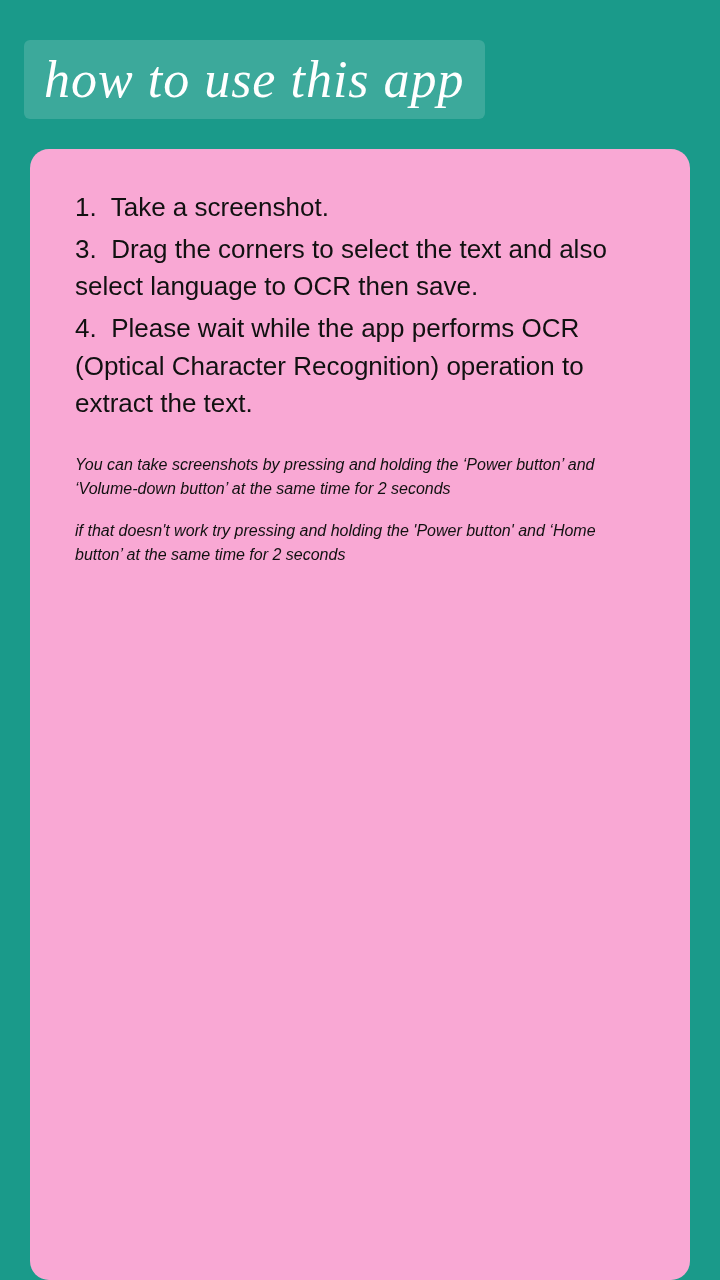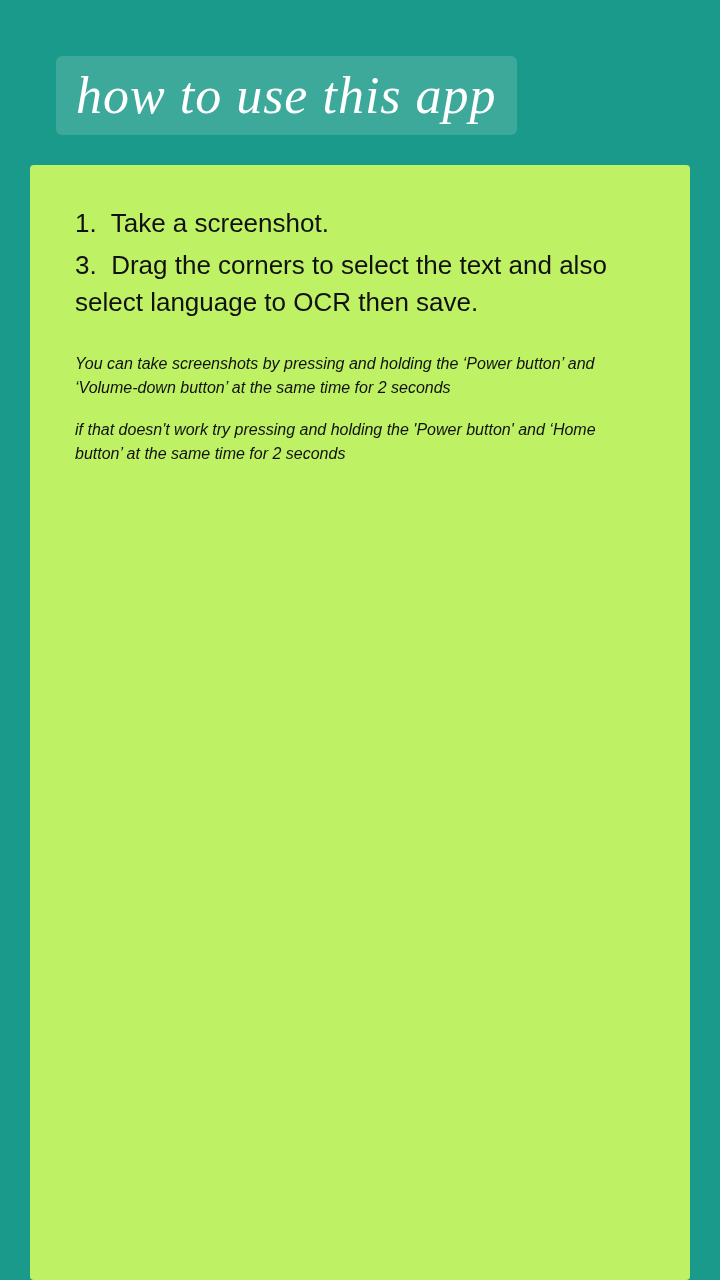--- a/index.html
+++ b/index.html
@@ -14,44 +14,43 @@
       background-color: #1a9a8a;
       font-family: Arial, sans-serif;
       display: flex;
       flex-direction: column;
       align-items: center;
       overflow: hidden;
     }
 
     .header-area {
       width: 100%;
-      padding: 40px 40px 30px 56px;
+      padding: 40px 40px 30px 24px;
       display: flex;
       align-items: center;
-      margin-top: 16px;
     }
 
     .title-box {
       background-color: rgba(255,255,255,0.15);
       border-radius: 6px;
       padding: 10px 20px;
     }
 
     .page-title {
       font-size: 52px;
       font-style: italic;
       font-weight: 300;
       color: white;
       font-family: 'Palatino Linotype', Palatino, 'Book Antiqua', Georgia, serif;
       letter-spacing: 1px;
     }
 
     .content-card {
-      background-color: #bef264;
-      border-radius: 4px;
+      background-color: #f9a8d4;
+      border-radius: 19px;
       margin: 0 30px;
       padding: 40px 45px 40px 45px;
       flex: 1;
       width: calc(100% - 60px);
     }
 
     .steps-list {
       font-size: 26px;
       color: #111;
       line-height: 1.45;
@@ -83,20 +82,23 @@
 </div>
 
 <div class="content-card">
   <div class="steps-list">
     <div class="step-item">
       <span>1.&nbsp; </span><span>Take a screenshot.</span>
     </div>
     <div class="step-item">
       <span>3.&nbsp; </span><span>Drag the corners to select the text and also select language to OCR then save.</span>
     </div>
+    <div class="step-item">
+      <span>4.&nbsp; </span><span>Please wait while the app performs OCR (Optical Character Recognition) operation to extract the text.</span>
+    </div>
   </div>
 
   <div class="tip-text">
     <span>You can take screenshots by pressing and holding the ‘Power button’ and ‘Volume-down button’ at the same time for 2 seconds</span>
     <div class="tip-divider"></div>
     <span>if that doesn't work try pressing and holding the 'Power button' and ‘Home button’ at the same time for 2 seconds</span>
   </div>
 </div>
 
 </body></html>

